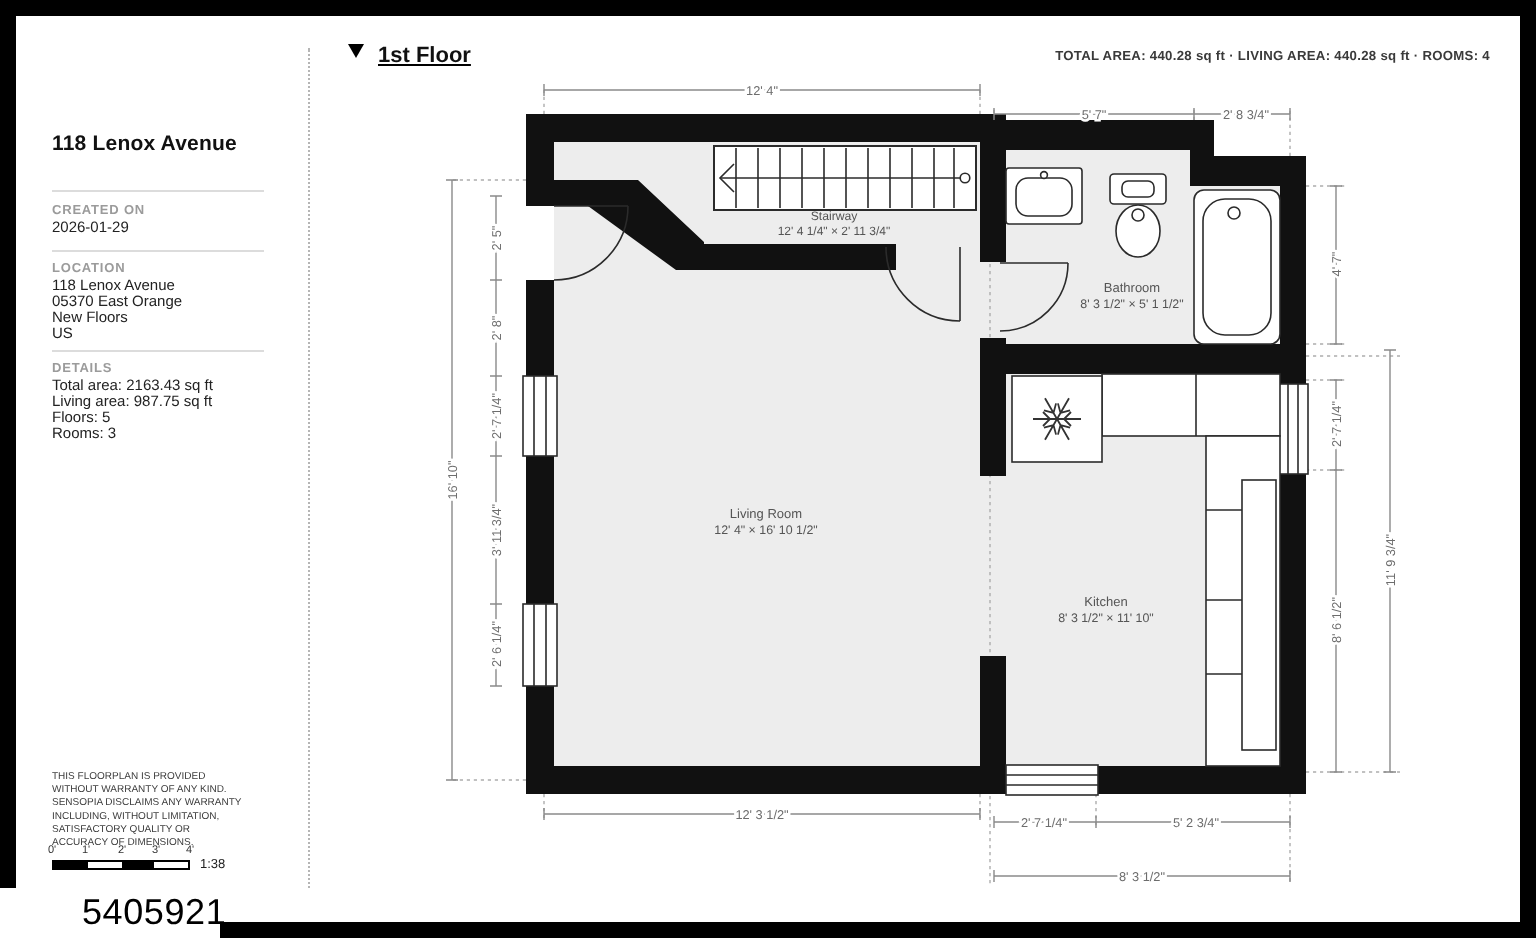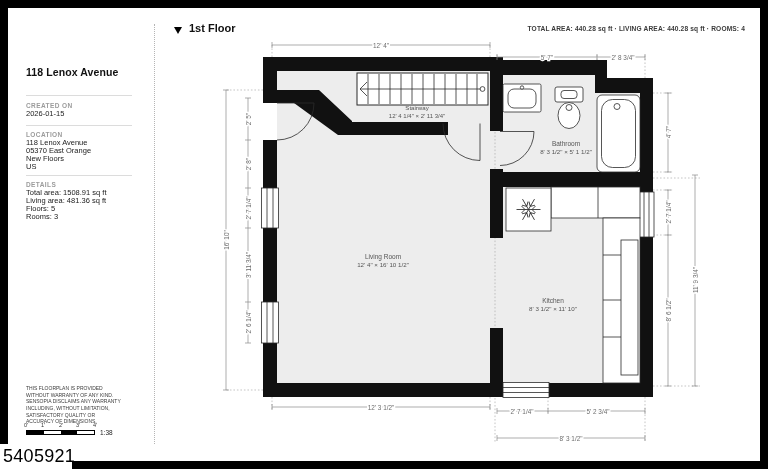--- a/index.html
+++ b/index.html
@@ -22,25 +22,25 @@
   .scalebar{position:absolute;left:26px;top:422px;width:120px;height:18px;z-index:10;}
   .scale-lbl{position:absolute;top:0;font-size:11px;color:#333;transform:translateX(-50%) scale(.5);
              transform-origin:center top;}
   .scale-bar{position:absolute;left:0;top:8px;width:69px;height:5px;border:1px solid #000;
              display:flex;box-sizing:border-box;}
   .scale-seg{flex:1 0 auto;height:100%;}
   .scale-ratio{position:absolute;left:74px;top:7px;font-size:6.5px;color:#222;}
 
   
   .id-chip{position:absolute;left:0;top:444px;width:72px;height:25px;background:#fff;z-index:50;
-           display:flex;align-items:center;}
+           display:flex;align-items:center;padding-left:38px;}
   .id-chip span{font-size:18px;color:#000;padding-left:3px;letter-spacing:.3px;}
 
   
-  .floor-header{position:absolute;left:174px;top:22px;display:flex;align-items:flex-end;z-index:10;cursor:pointer;}
+  .floor-header{position:absolute;left:174px;top:22px;display:flex;align-items:flex-start;z-index:10;cursor:pointer;text-decoration:underline;}
   .tri{width:0;height:0;border-left:4.5px solid transparent;border-right:4.5px solid transparent;
        border-top:7px solid #000;margin-right:7px;}
   .floor-name{font-size:11px;font-weight:bold;color:#111;}
   .summary{position:absolute;right:23px;top:25px;font-size:6.6px;font-weight:bold;color:#3a3a3a;
            letter-spacing:.15px;z-index:10;}
 
   
   svg.plan{position:absolute;left:0;top:0;z-index:8;}
   .dim-t{font-size:6.4px;fill:#6d6d6d;text-anchor:middle;paint-order:stroke;stroke:#fff;stroke-width:2.6px;}
   .room-n{font-size:6.5px;fill:#555;text-anchor:middle;}
@@ -53,36 +53,36 @@
 </head>
 <body>
 
 <div class="page">
 
   <aside>
     <div class="sb sb-title" style="position:absolute;top:66px;">118 Lenox Avenue</div>
     <div class="sb-rule" style="top:95px"></div>
 
     <div class="sb sb-head" style="top:102px">CREATED ON</div>
-    <div class="sb sb-body" style="top:110px">2026-01-15</div>
+    <div class="sb sb-body" style="top:110px">2026-01-29</div>
     <div class="sb-rule" style="top:125px"></div>
 
     <div class="sb sb-head" style="top:131px">LOCATION</div>
     <div class="sb sb-body" style="top:139px">
       <div>118 Lenox Avenue</div>
       <div>05370 East Orange</div>
       <div>New Floors</div>
       <div>US</div>
     </div>
     <div class="sb-rule" style="top:175px"></div>
 
     <div class="sb sb-head" style="top:181px">DETAILS</div>
     <div class="sb sb-body" style="top:189px">
-      <div>Total area: 1508.91 sq ft</div>
-      <div>Living area: 481.36 sq ft</div>
+      <div>Total area: 2163.43 sq ft</div>
+      <div>Living area: 987.75 sq ft</div>
       <div>Floors: 5</div>
       <div>Rooms: 3</div>
     </div>
 
     <div class="disclaimer">THIS FLOORPLAN IS PROVIDED WITHOUT WARRANTY OF ANY KIND. SENSOPIA DISCLAIMS ANY WARRANTY INCLUDING, WITHOUT LIMITATION, SATISFACTORY QUALITY OR ACCURACY OF DIMENSIONS.</div>
 
     <div class="scalebar">
       <span class="scale-lbl" style="left:0px">0'</span>
       <span class="scale-lbl" style="left:17px">1'</span>
       <span class="scale-lbl" style="left:34.5px">2'</span>

